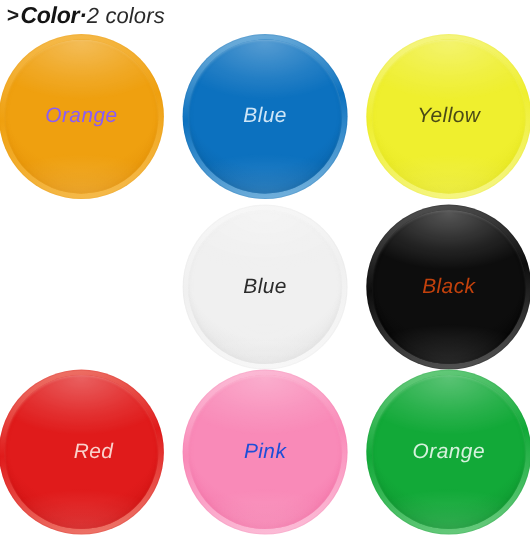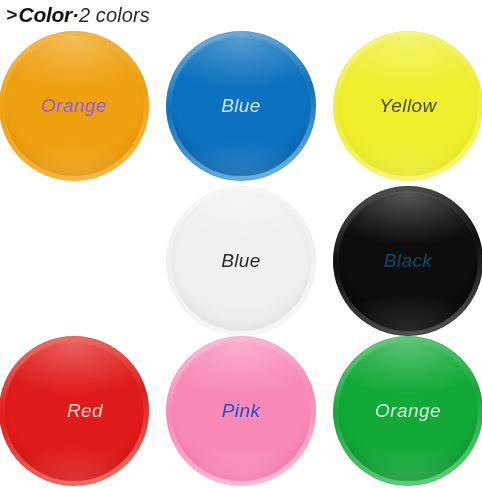--- a/index.html
+++ b/index.html
@@ -170,21 +170,21 @@
       <div class="sheen"></div>
     </div>
     <div class="label" style="color: rgb(43, 43, 43);">Blue</div>
   </div>
 
   <div class="swatch c2 r1">
     <div class="ring" style="background: linear-gradient(170deg, rgb(90, 90, 90) 0%, rgb(13, 13, 13) 45%, rgb(90, 90, 90) 100%); box-shadow: rgba(0, 0, 0, 0.133) 0px 0px 0px 1px inset;"></div>
     <div class="disc" style="background: radial-gradient(circle at 50% 30%, rgb(13, 13, 13) 0%, rgb(13, 13, 13) 62%, rgb(0, 0, 0) 100%); box-shadow: rgba(90, 90, 90, 0.4) 0px 1px 2px inset, rgba(0, 0, 0, 0.533) 0px -2px 4px inset;">
       <div class="sheen"></div>
     </div>
-    <div class="label" style="color: #0c4a6e;">Black</div>
+    <div class="label" style="color: #c2410c;">Black</div>
   </div>
 
   <div class="swatch c0 r2">
     <div class="ring" style="background: linear-gradient(170deg, rgb(239, 127, 114) 0%, rgb(224, 27, 27) 45%, rgb(239, 127, 114) 100%); box-shadow: rgba(200, 16, 16, 0.133) 0px 0px 0px 1px inset;"></div>
     <div class="disc" style="background: radial-gradient(circle at 50% 30%, rgb(224, 27, 27) 0%, rgb(224, 27, 27) 62%, rgb(200, 16, 16) 100%); box-shadow: rgba(239, 127, 114, 0.4) 0px 1px 2px inset, rgba(200, 16, 16, 0.533) 0px -2px 4px inset;">
       <div class="sheen"></div>
     </div>
     <div class="label" style="color: rgb(250, 210, 204); padding-left: 22px;">Red</div>
   </div>
 

